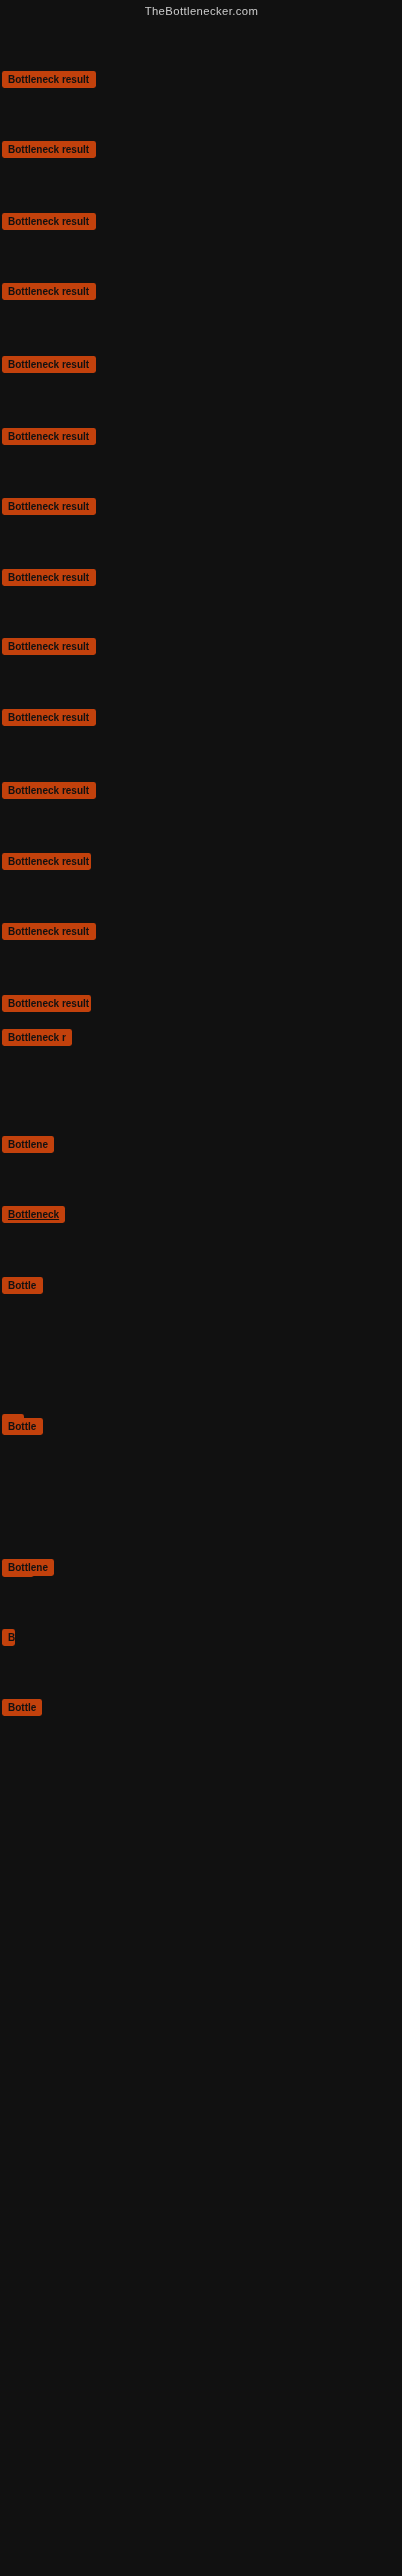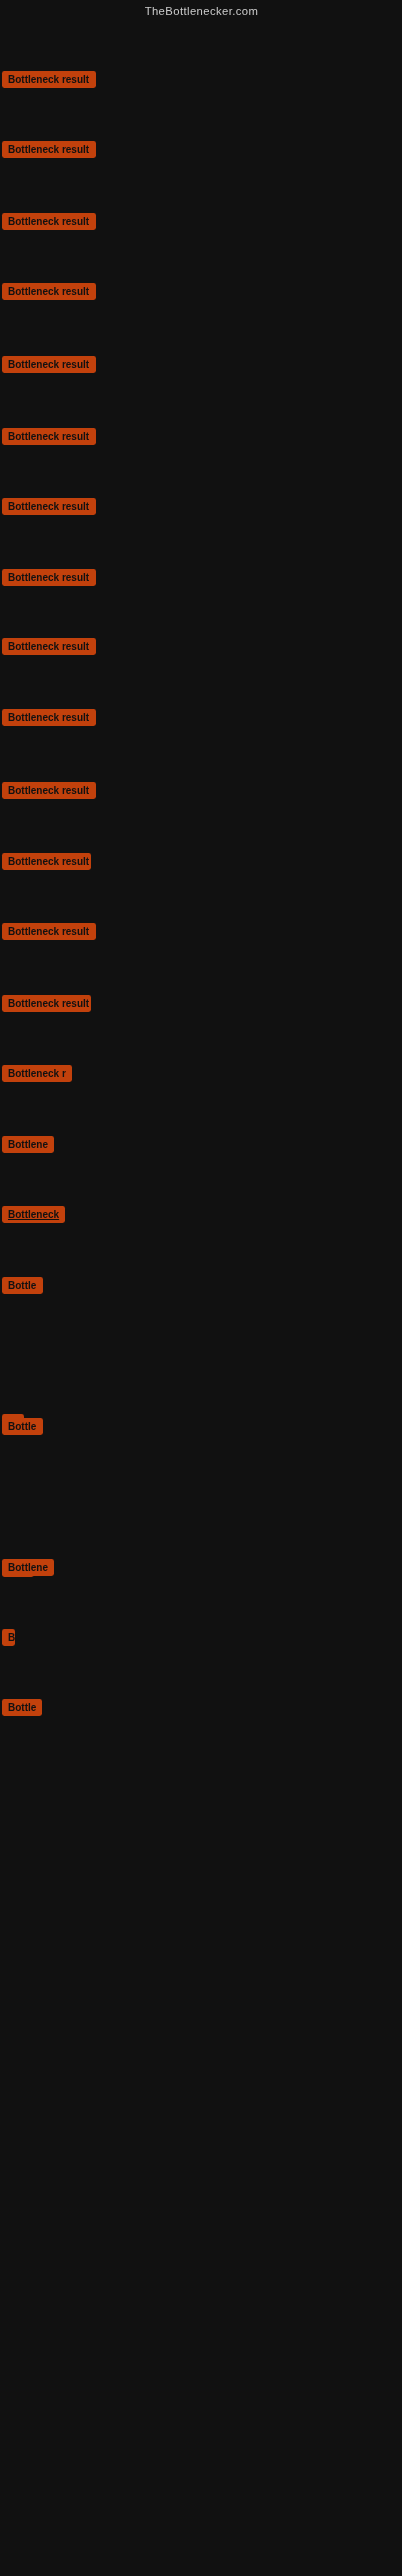--- a/index.html
+++ b/index.html
@@ -50,21 +50,21 @@
     <div class="badge-container" style="top: 331px;"><span class="bottleneck-badge" style="max-width: 105px;">Bottleneck result</span></div>
     <div class="badge-container" style="top: 403px;"><span class="bottleneck-badge" style="max-width: 105px;">Bottleneck result</span></div>
     <div class="badge-container" style="top: 473px;"><span class="bottleneck-badge" style="max-width: 105px;">Bottleneck result</span></div>
     <div class="badge-container" style="top: 544px;"><span class="bottleneck-badge" style="max-width: 105px;">Bottleneck result</span></div>
     <div class="badge-container" style="top: 613px;"><span class="bottleneck-badge" style="max-width: 105px;">Bottleneck result</span></div>
     <div class="badge-container" style="top: 684px;"><span class="bottleneck-badge" style="max-width: 105px;">Bottleneck result</span></div>
     <div class="badge-container" style="top: 757px;"><span class="bottleneck-badge" style="max-width: 105px;">Bottleneck result</span></div>
     <div class="badge-container" style="top: 828px;"><span class="bottleneck-badge" style="max-width: 89px;">Bottleneck result</span></div>
     <div class="badge-container" style="top: 898px;"><span class="bottleneck-badge" style="max-width: 105px;">Bottleneck result</span></div>
     <div class="badge-container" style="top: 970px;"><span class="bottleneck-badge" style="max-width: 89px;">Bottleneck result</span></div>
-    <div class="badge-container" style="top: 1040px;"><span class="bottleneck-badge" style="max-width: 72px;">Bottleneck r</span></div>
+    <div class="badge-container" style="top: 1004px;"><span class="bottleneck-badge" style="max-width: 72px;">Bottleneck r</span></div>
     <div class="badge-container" style="top: 1111px;"><span class="bottleneck-badge" style="max-width: 58px;">Bottlene</span></div>
     <div class="badge-container" style="top: 1181px;"><span class="bottleneck-badge" style="max-width: 63px; text-decoration: underline;">Bottleneck</span></div>
     <div class="badge-container" style="top: 1252px;"><span class="bottleneck-badge" style="max-width: 44px;">Bottle</span></div>
     <div class="badge-container" style="top: 1389px;"><span class="bottleneck-badge" style="max-width: 22.5px;">Bo</span></div>
     <div class="badge-container" style="top: 1393px;"><span class="bottleneck-badge" style="max-width: 44px;">Bottle</span></div>
     <div class="badge-container" style="top: 1535px;"><span class="bottleneck-badge" style="max-width: 32px;">Bott</span></div>
     <div class="badge-container" style="top: 1534px;"><span class="bottleneck-badge" style="max-width: 55px;">Bottlene</span></div>
     <div class="badge-container" style="top: 1604px;"><span class="bottleneck-badge" style="max-width: 13px;">B</span></div>
     <div class="badge-container" style="top: 1674px;"><span class="bottleneck-badge" style="max-width: 40px;">Bottle</span></div>
   </div>

